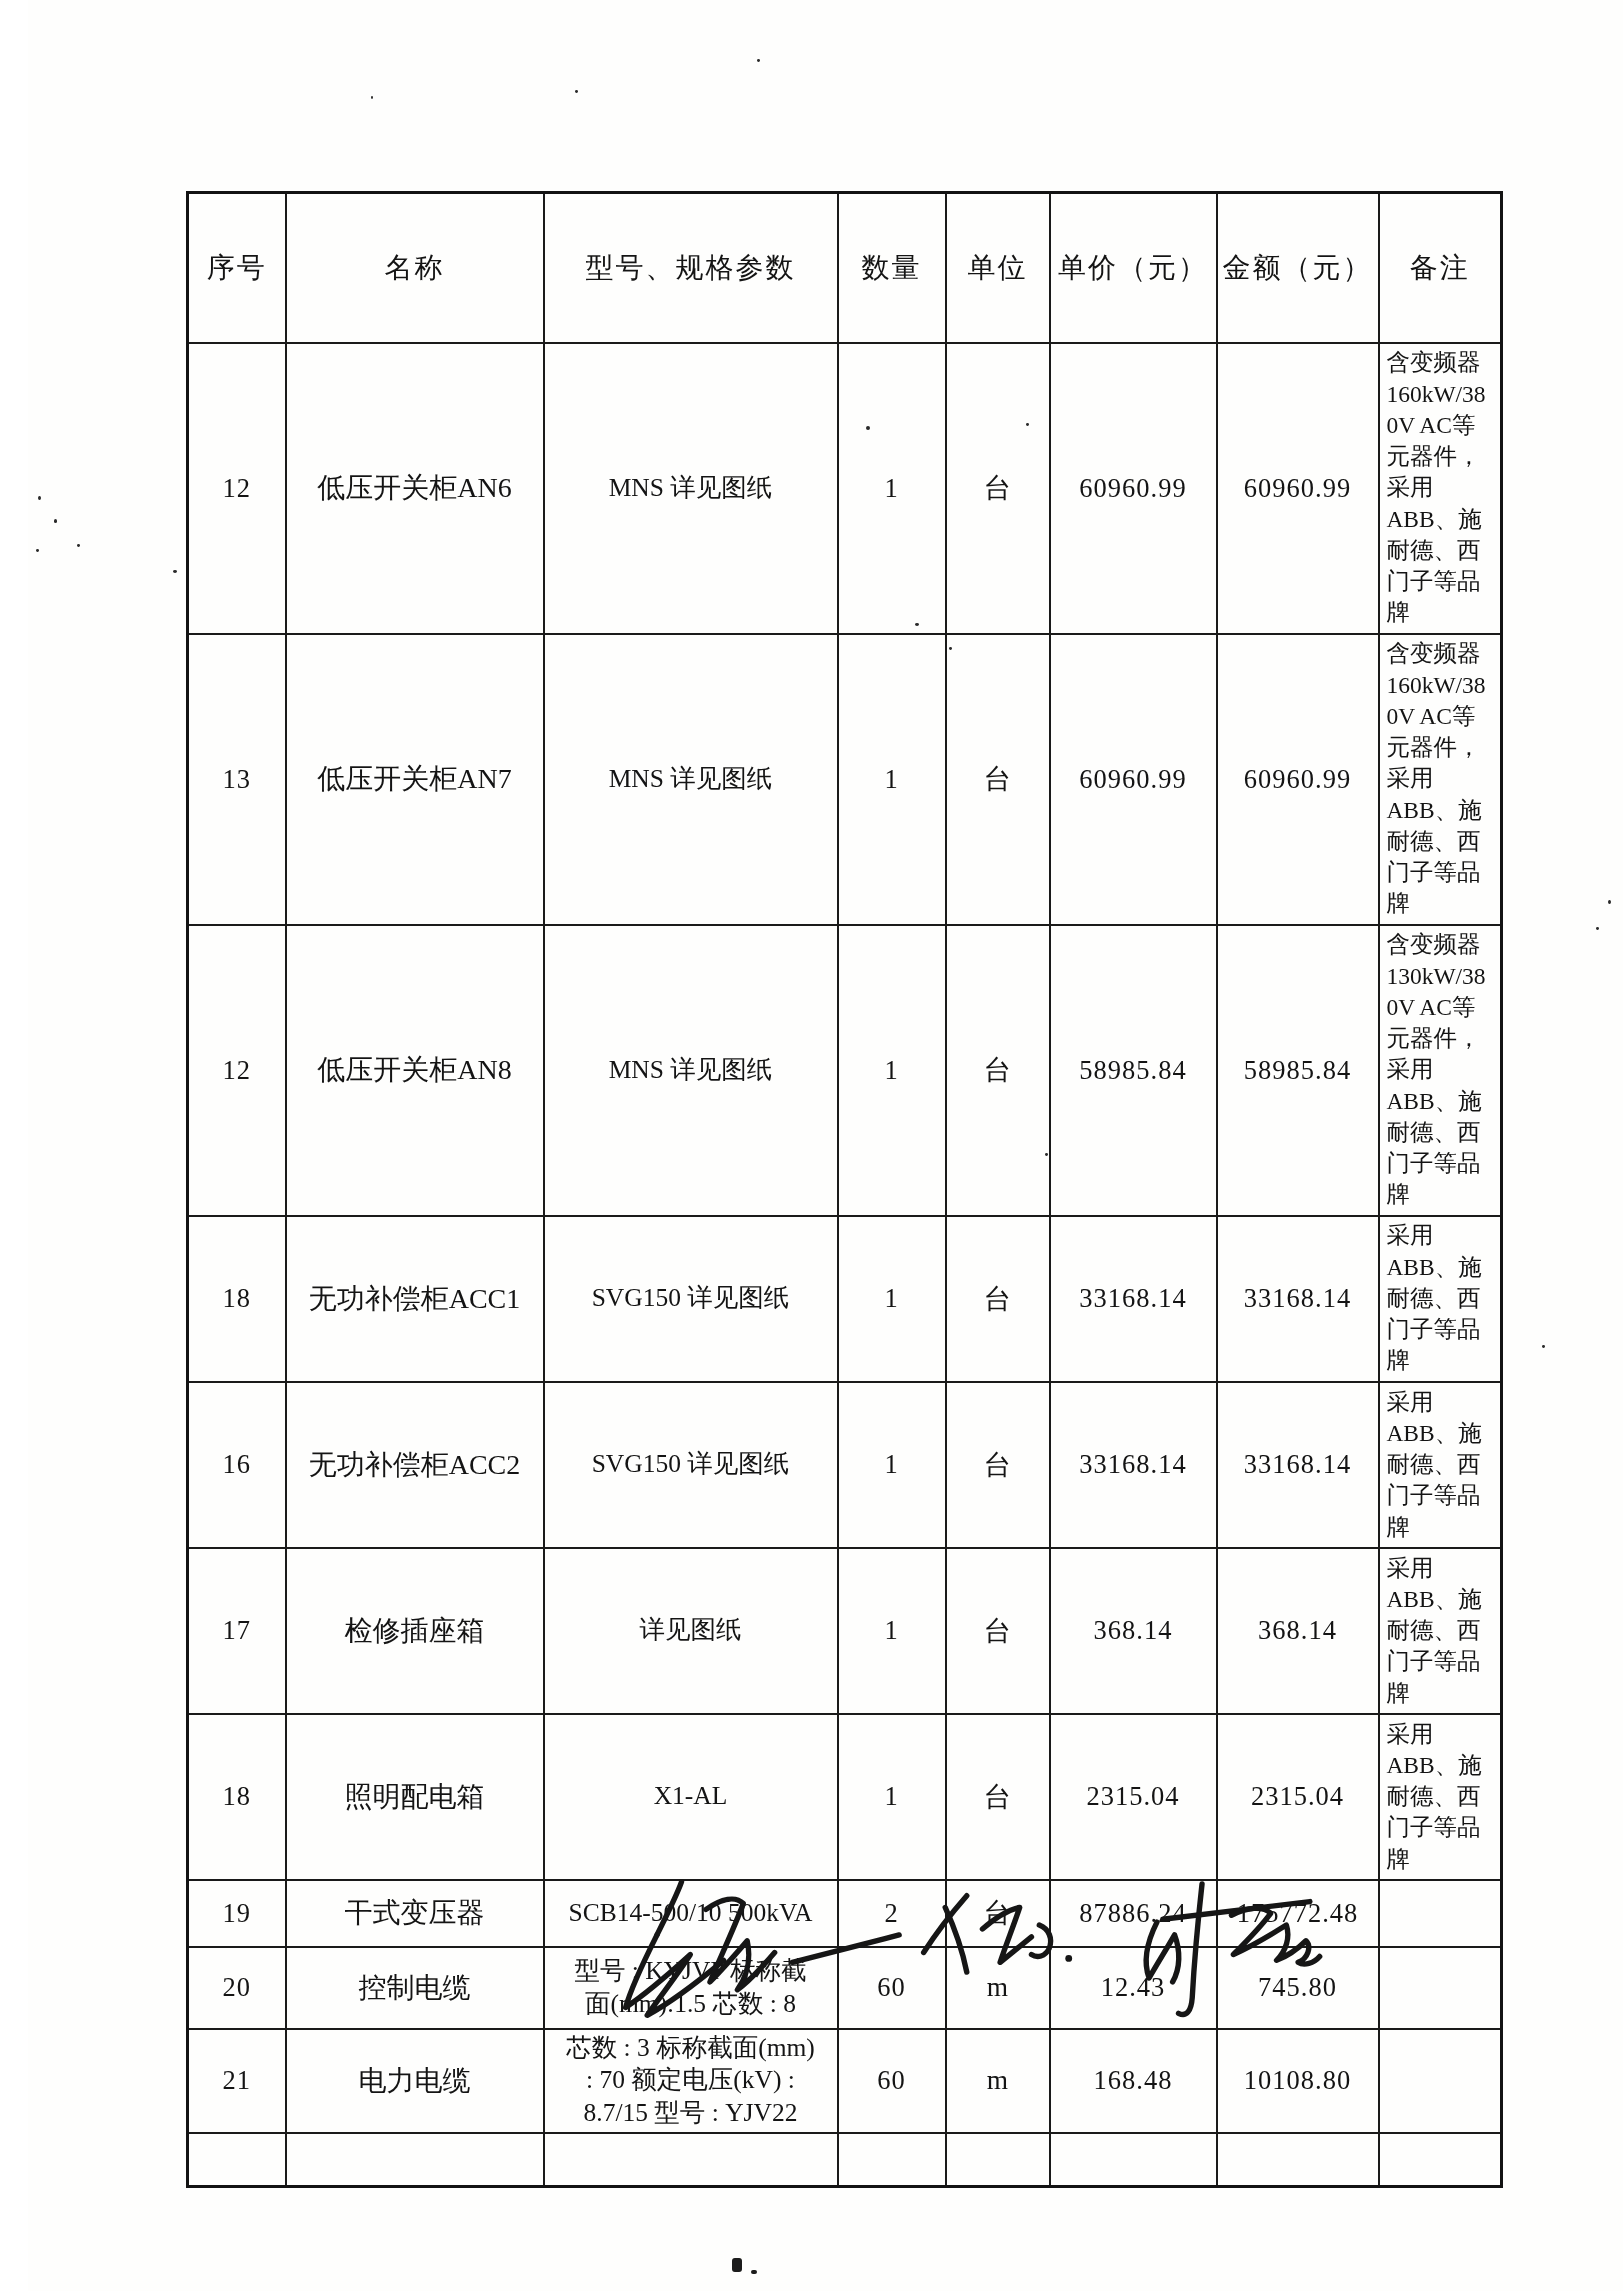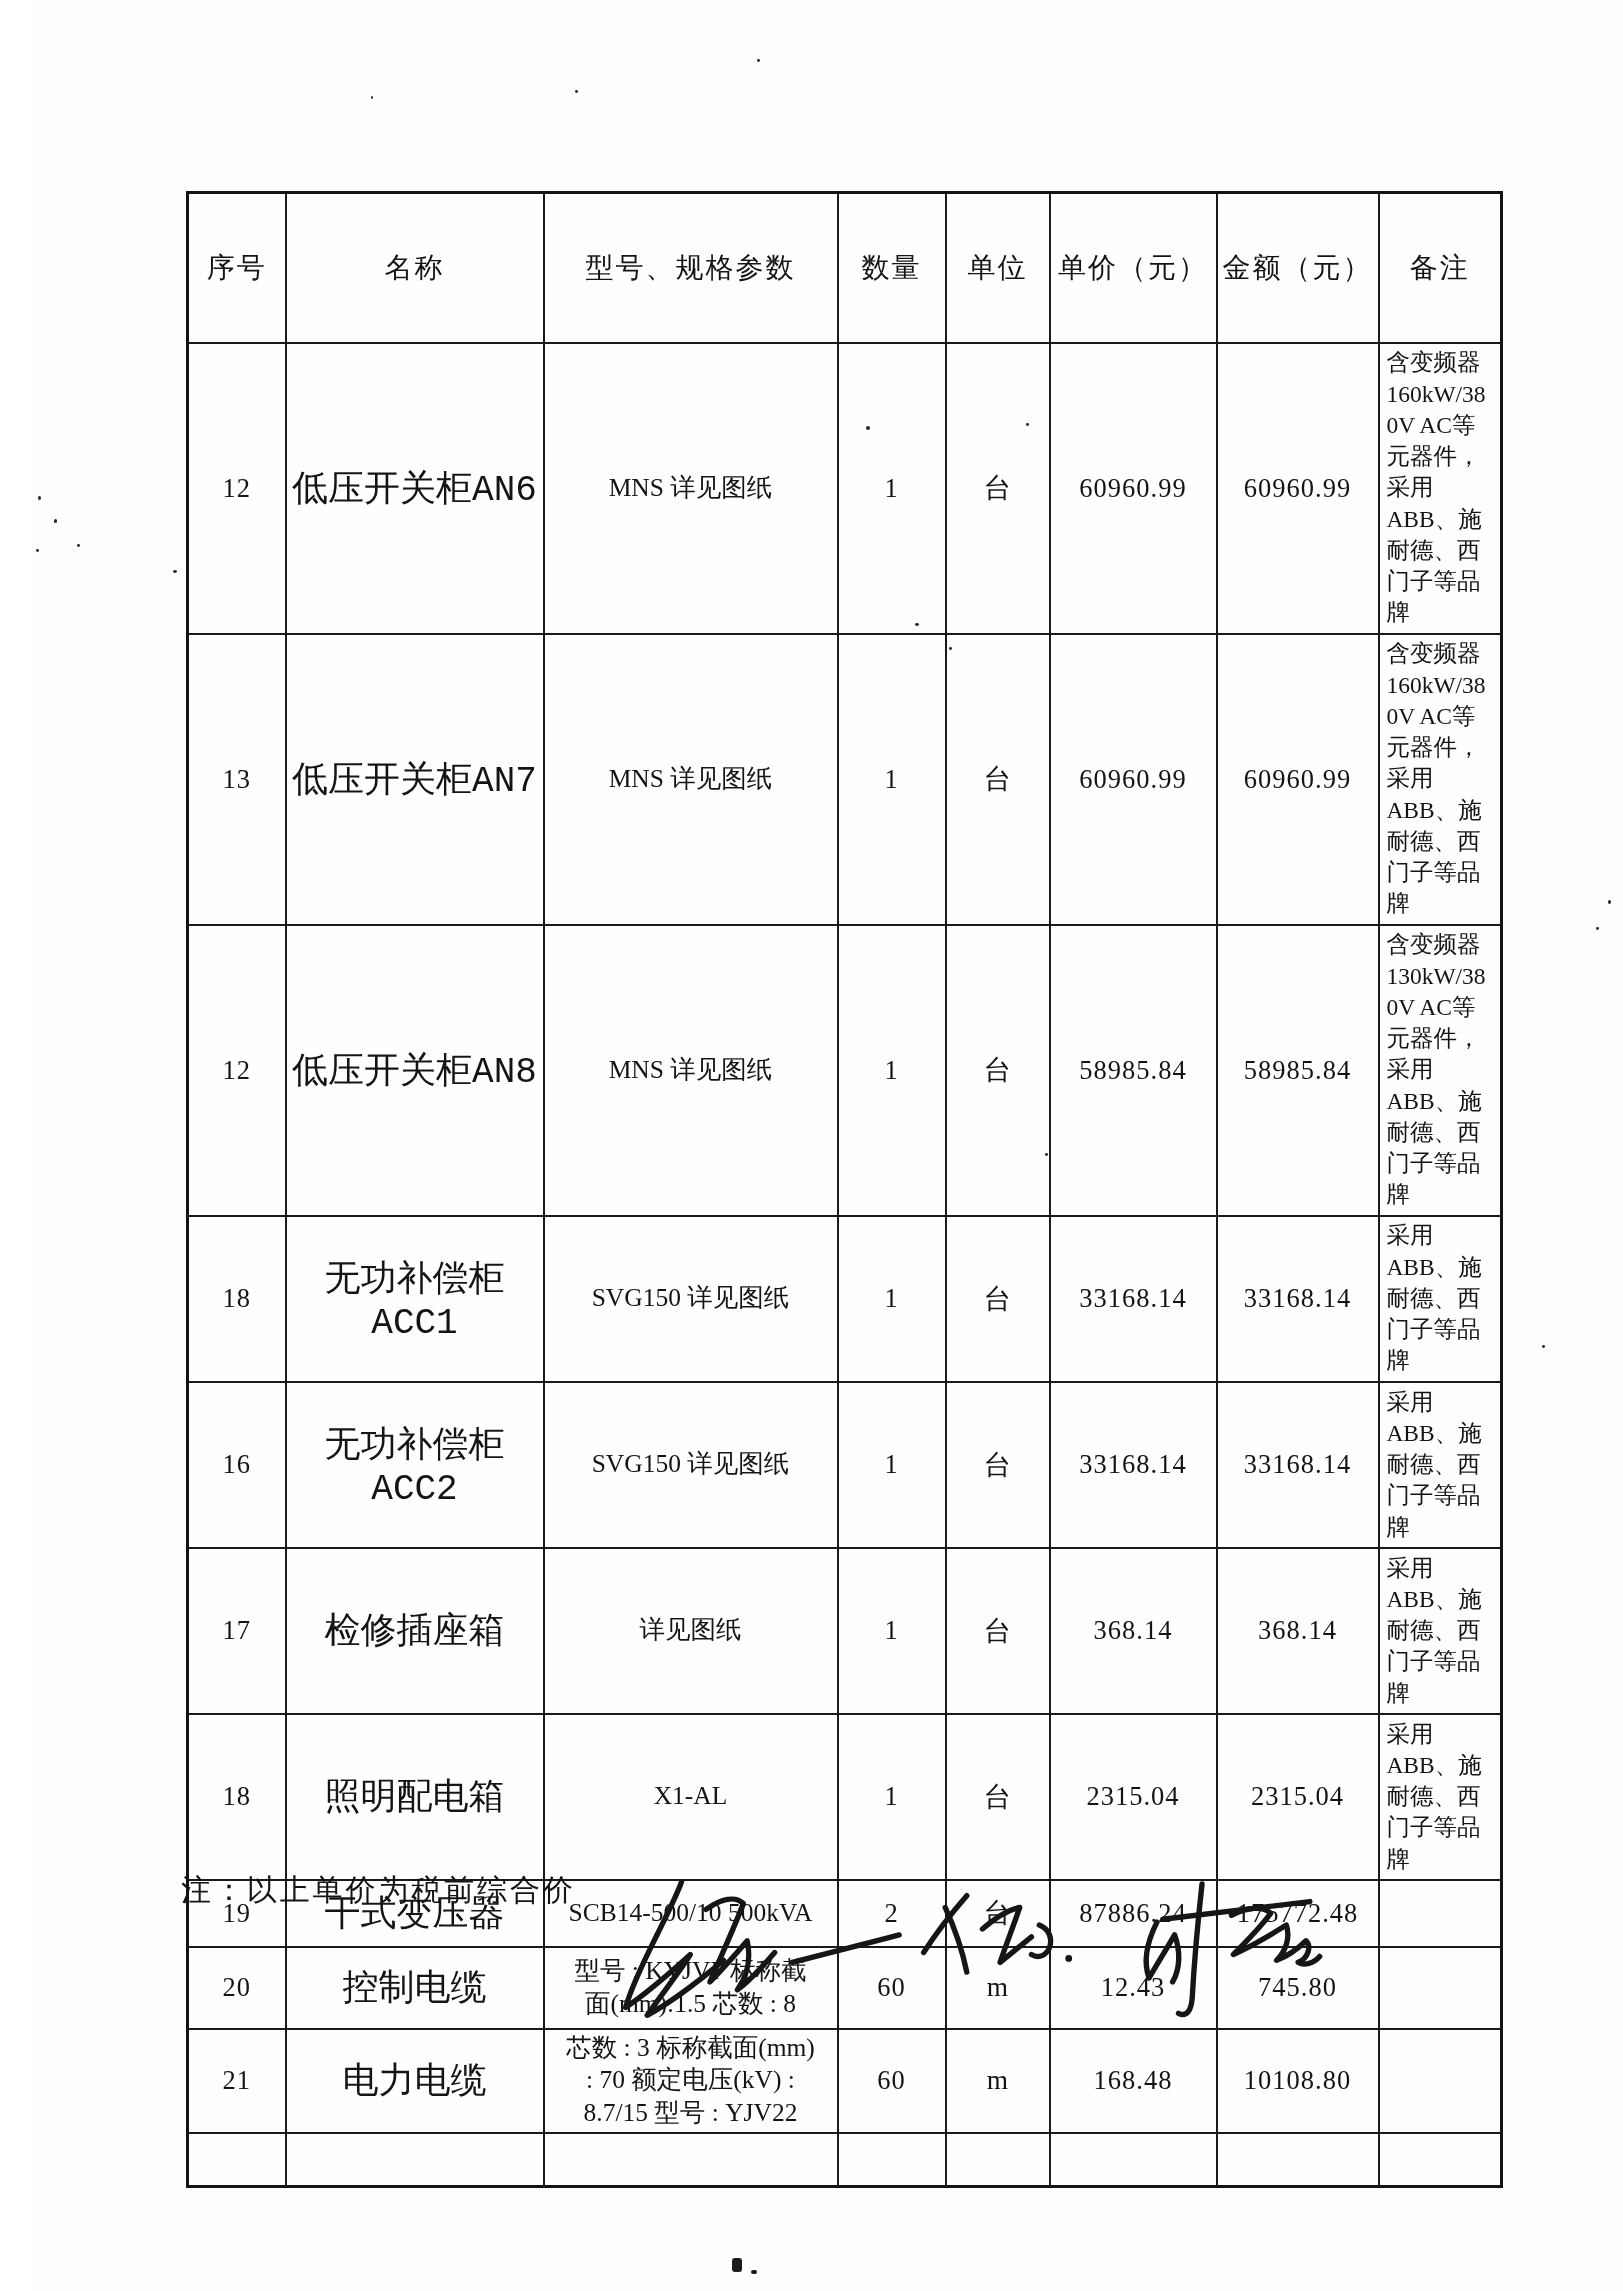--- a/index.html
+++ b/index.html
@@ -27,21 +27,21 @@
     vertical-align:middle;
     font-weight:normal;
     padding:2px 3.9px;
     overflow:hidden;
     word-break:break-word;
   }
   thead tr{height:150px;}
   th{font-size:28px;letter-spacing:2px;}
   td{font-size:27.4px;}
   td.col-no,td.col-qty{font-size:26.5px;letter-spacing:1px;}
-  td.col-name{font-size:36px;font-family:Liberation Mono, monospace;}
+  td.col-name{font-size:28px;}
   td.col-spec{font-size:25.5px;line-height:1.28;padding:2px 20px;}
   td.col-unit_price,td.col-amount{font-size:26.5px;letter-spacing:1px;}
   td.col-remark{
     font-size:23.5px;
     text-align:left;
     line-height:1.33;
     padding:3.9px 2.9px 3.9px 6.9px;
     letter-spacing:0px;
   }
   .note{
@@ -188,21 +188,20 @@
           <td class="col-spec"></td>
           <td class="col-qty"></td>
           <td class="col-unit"></td>
           <td class="col-unit_price"></td>
           <td class="col-amount"></td>
           <td class="col-remark"></td>
         </tr>
       </tbody>
   </table>
 
-  <div class="note">注：以上单价为税前综合价</div>
 
   <svg class="sig-svg" width="745" height="172" viewBox="0 0 760 175" fill="none" stroke="#161616" stroke-width="5.5" stroke-linecap="round" stroke-linejoin="round">
     <g>
       <path d="M75,14 C70,28 61,46 50,68"></path>
       <path d="M50,68 C38,92 24,120 18,142 C36,130 62,108 84,88 C70,110 52,132 40,150 C66,136 94,114 118,94"></path>
       <path d="M100,42 C116,31 130,28 138,36 C130,58 116,88 104,116 C116,104 130,88 142,74 C146,92 142,110 132,124 C144,116 158,100 170,86"></path>
       <path d="M188,96 C228,86 262,77 297,68"></path>
     </g>
     <g>
       <path d="M322,86 C336,64 352,44 366,28"></path>

